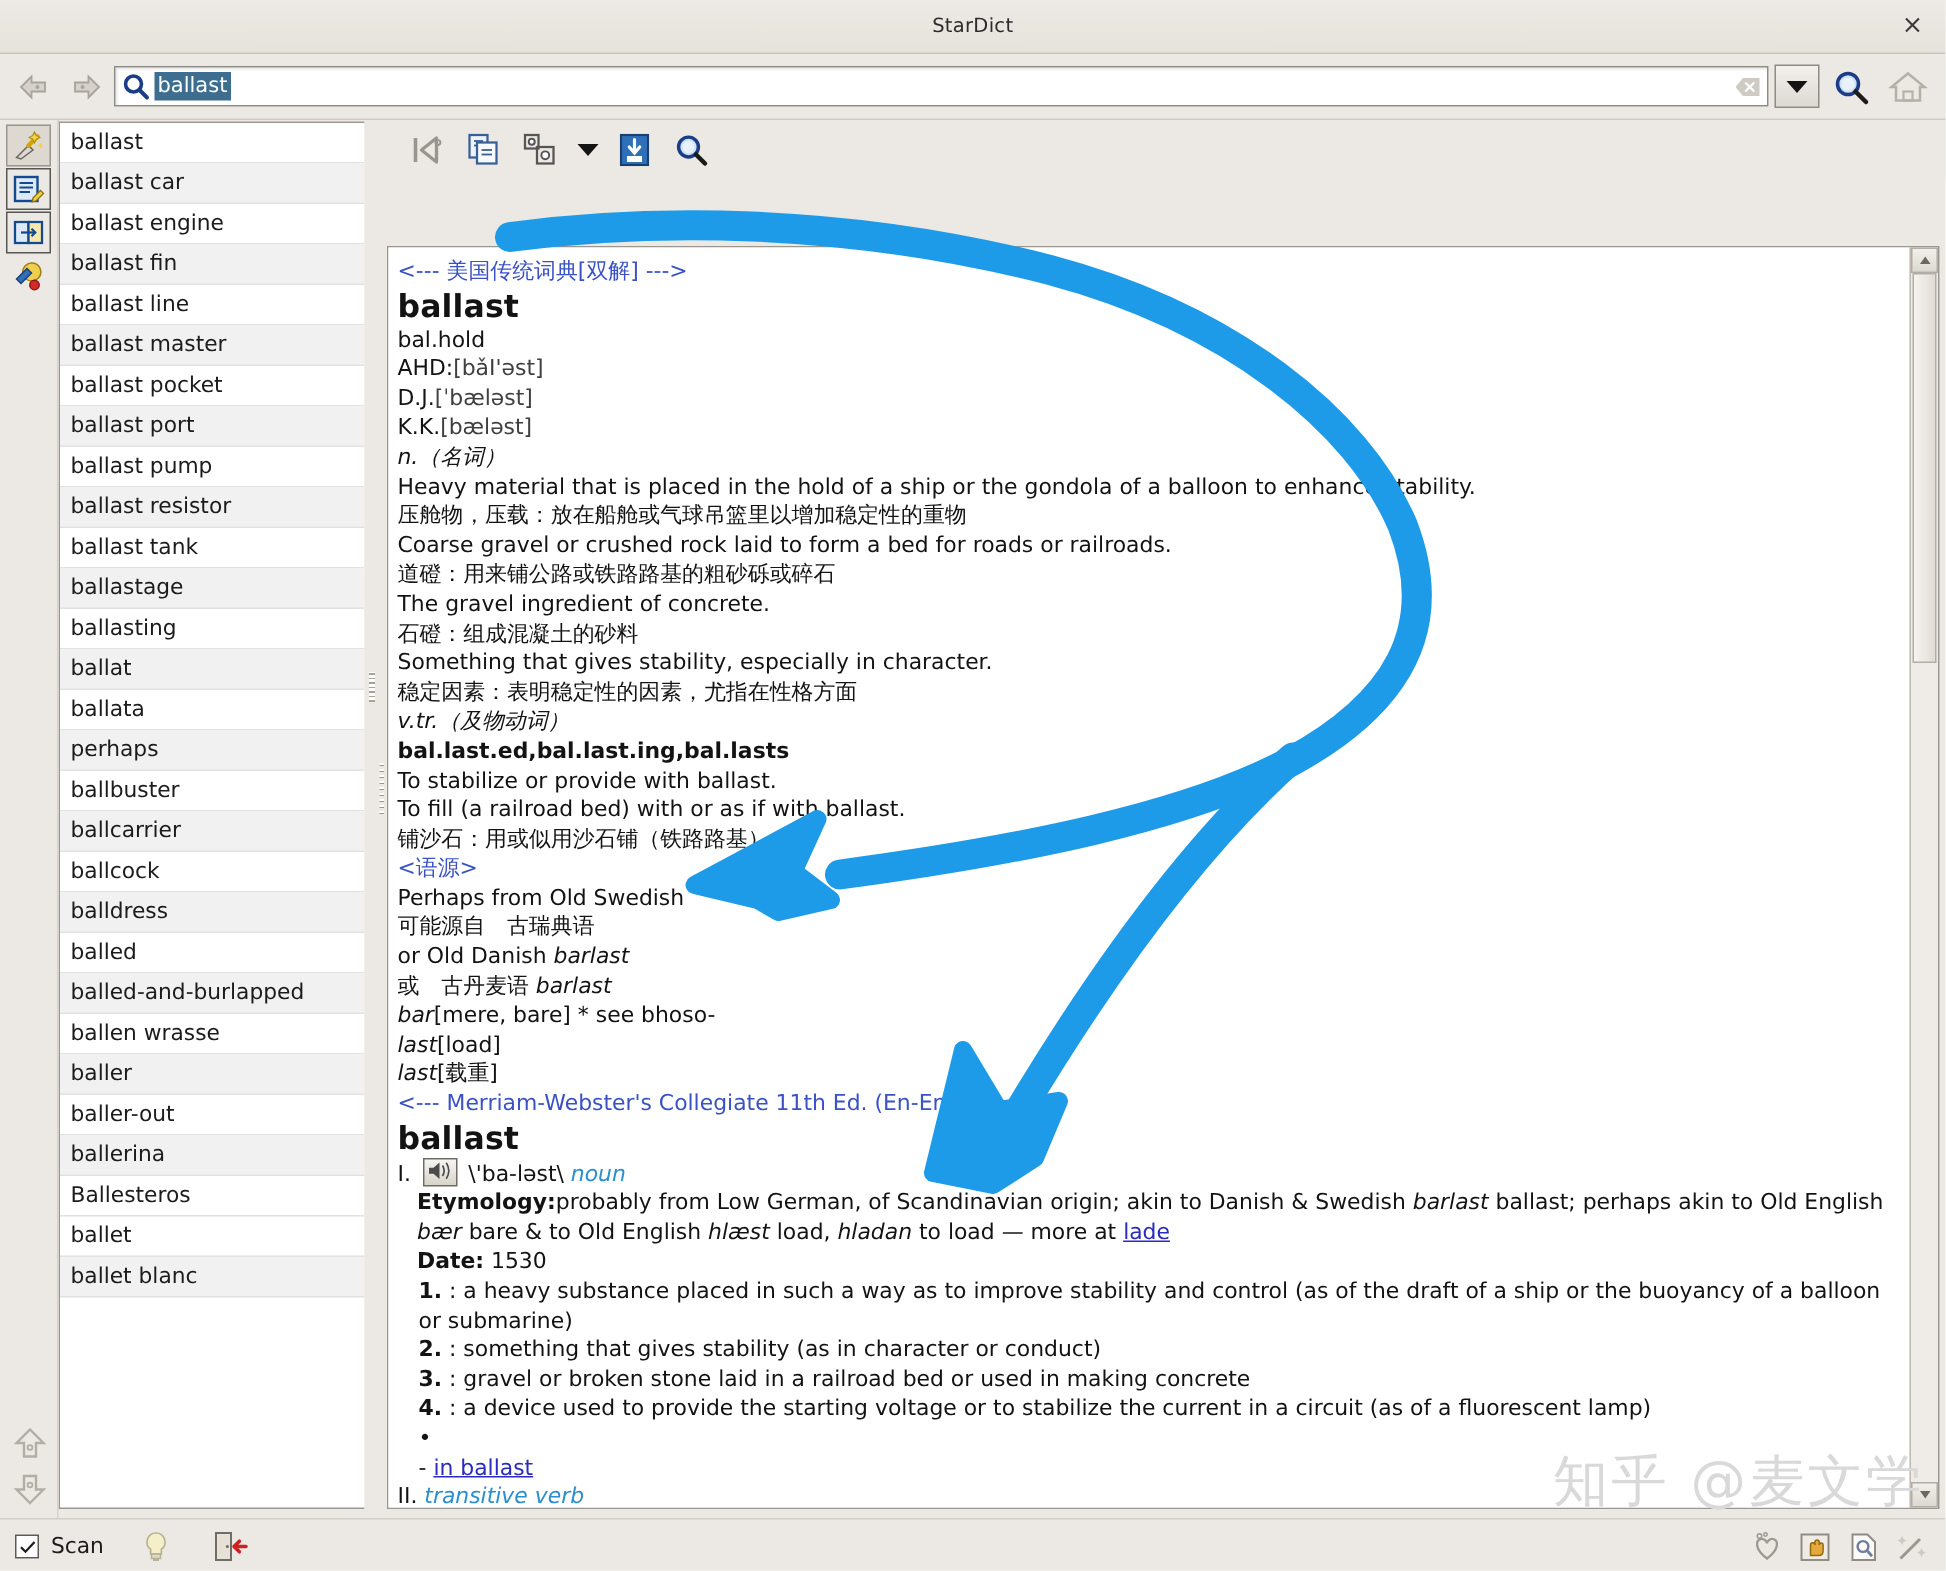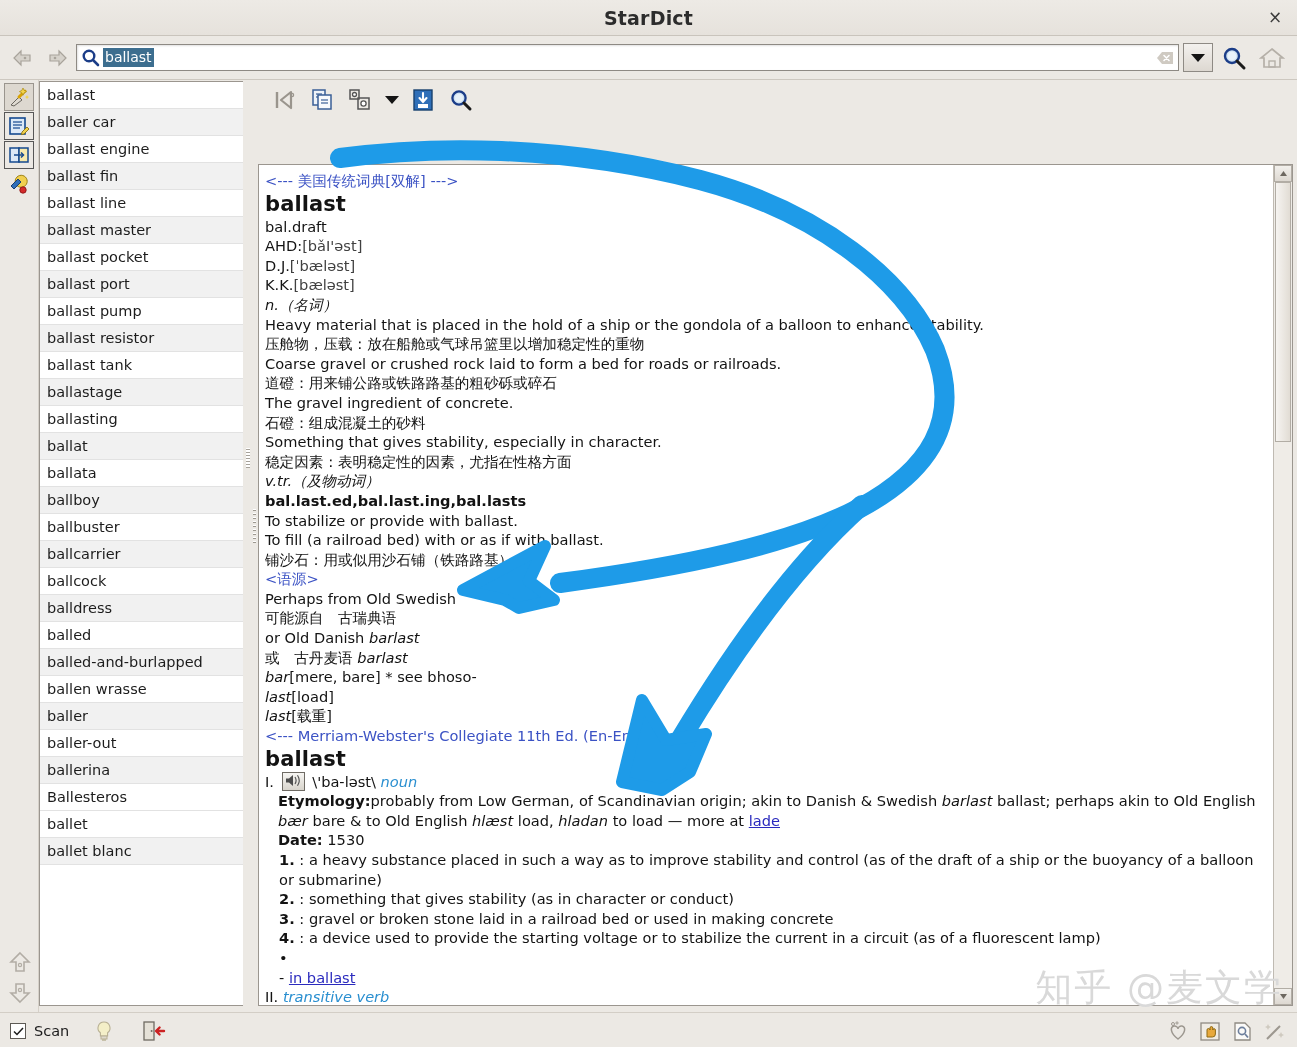--- a/index.html
+++ b/index.html
@@ -11,21 +11,21 @@
     overflow:hidden;position:relative;
   }
   
   .titlebar{
     height:35px;width:100%;
     background:linear-gradient(#edeae5,#e6e2dc);
     border-bottom:1px solid #c9c4bc;
     display:flex;align-items:center;justify-content:center;
     position:relative;
   }
-  .titlebar .ttl{font-size:19px;font-weight:700;color:#2c2c2c;letter-spacing:.2px;}
+  .titlebar .ttl{font-size:13px;font-weight:400;color:#2c2c2c;letter-spacing:.2px;}
   .win-close{
     position:absolute;right:10px;top:50%;transform:translateY(-50%);
     width:24px;height:24px;display:flex;align-items:center;justify-content:center;
     font-size:17px;color:#3b3b3b;cursor:pointer;line-height:1;
   }
   
   .searchbar{
     height:43px;display:flex;align-items:center;gap:4px;padding:0 8px;
     background:#ece9e4;border-bottom:1px solid #cdc8c0;
   }
@@ -242,35 +242,35 @@
             <path d="M11 21 L20 12 L15 12 L15 3 L7 3 L7 12 L2 12 Z" fill="none" stroke="#b2ada5" stroke-width="1.6"></path>
             <circle cx="11" cy="9" r="1.6" fill="none" stroke="#b2ada5" stroke-width="1.2"></circle>
           </svg>
       </span>
     </div>
   </div>
 
   <div class="wordlistwrap">
     <div class="wordlist" id="wordlist">
         <div class="wrow">ballast</div>
-        <div class="wrow alt">baller car</div>
+        <div class="wrow alt">ballast car</div>
         <div class="wrow">ballast engine</div>
         <div class="wrow alt">ballast fin</div>
         <div class="wrow">ballast line</div>
         <div class="wrow alt">ballast master</div>
         <div class="wrow">ballast pocket</div>
         <div class="wrow alt">ballast port</div>
         <div class="wrow">ballast pump</div>
         <div class="wrow alt">ballast resistor</div>
         <div class="wrow">ballast tank</div>
         <div class="wrow alt">ballastage</div>
         <div class="wrow">ballasting</div>
         <div class="wrow alt">ballat</div>
         <div class="wrow">ballata</div>
-        <div class="wrow alt">ballboy</div>
+        <div class="wrow alt">perhaps</div>
         <div class="wrow">ballbuster</div>
         <div class="wrow alt">ballcarrier</div>
         <div class="wrow">ballcock</div>
         <div class="wrow alt">balldress</div>
         <div class="wrow">balled</div>
         <div class="wrow alt">balled-and-burlapped</div>
         <div class="wrow">ballen wrasse</div>
         <div class="wrow alt">baller</div>
         <div class="wrow">baller-out</div>
         <div class="wrow alt">ballerina</div>
@@ -332,21 +332,21 @@
             <line x1="16" y1="15" x2="22" y2="21" stroke="#1b1b1b" stroke-width="3" stroke-linecap="round"></line>
           </svg>
       </span>
     </div>
 
     <div class="articlewrap">
       <div class="article">
 
         <div class="dictlink">&lt;--- 美国传统词典[双解] ---&gt;</div>
         <div class="hw">ballast</div>
-        <div>bal.draft</div>
+        <div>bal.hold</div>
         <div><span>AHD:</span><span class="ph">[bǎI'əst]</span></div>
         <div><span>D.J.</span><span class="ph">[ˈbæləst]</span></div>
         <div><span>K.K.</span><span class="ph">[bæləst]</span></div>
         <div class="ital">n.（名词）</div>
         <div>Heavy material that is placed in the hold of a ship or the gondola of a balloon to enhance stability.</div>
         <div>压舱物，压载：放在船舱或气球吊篮里以增加稳定性的重物</div>
         <div>Coarse gravel or crushed rock laid to form a bed for roads or railroads.</div>
         <div>道磴：用来铺公路或铁路路基的粗砂砾或碎石</div>
         <div>The gravel ingredient of concrete.</div>
         <div>石磴：组成混凝土的砂料</div>

